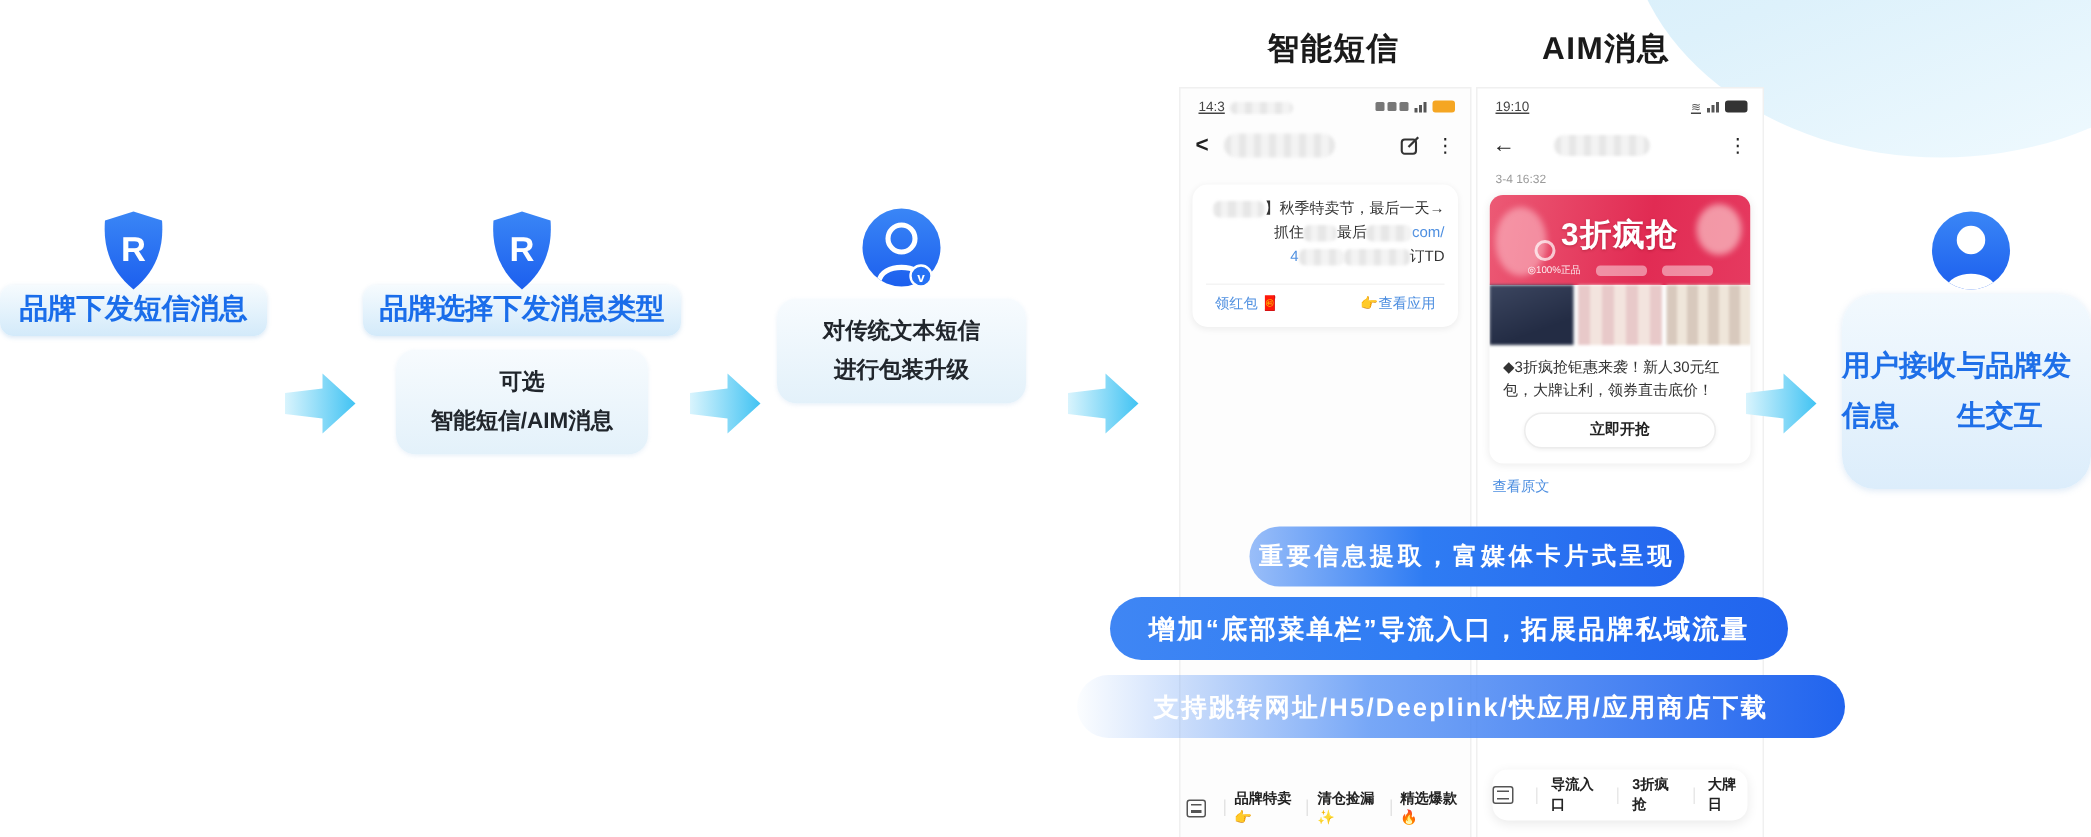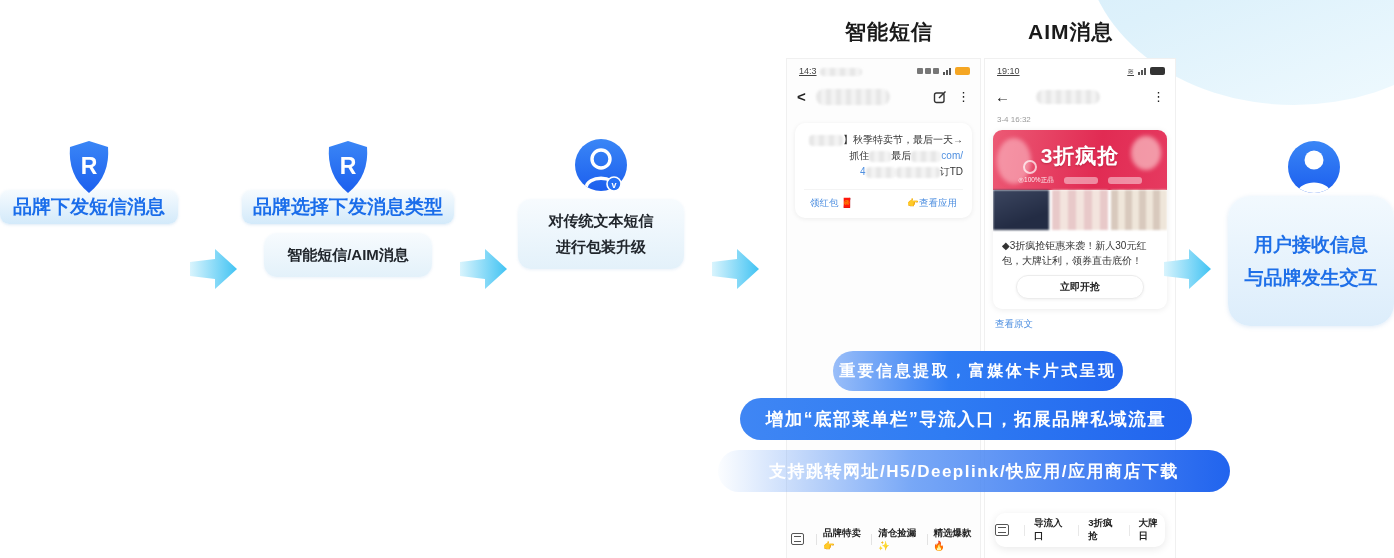--- a/index.html
+++ b/index.html
@@ -71,21 +71,21 @@
   .bb1{left:833px;top:351px;width:290px;height:40px;font-size:16px;letter-spacing:2.5px;
        background:linear-gradient(90deg,rgba(72,138,245,.55) 0%,#2f7cf3 40%,#2366ee 100%);}
   .bb2{left:740px;top:398px;width:452px;font-size:17.5px;letter-spacing:1.5px;
        background:linear-gradient(90deg,#3f86f4 0%,#2f7cf3 45%,#2164ee 100%);}
   .bb3{left:718px;top:450px;width:512px;font-size:17px;letter-spacing:1.5px;
        background:linear-gradient(90deg,rgba(226,240,253,.12) 0%,rgba(86,146,245,.8) 38%,#2164ee 100%);}
 
   
   .result-box{position:absolute;left:1228px;top:196px;width:166px;height:130px;border-radius:22px;z-index:2;
               background:linear-gradient(180deg,#f2f9fe 0%,#dcedfb 100%);box-shadow:0 1px 4px rgba(130,175,225,.25);
-              display:flex;flex-direction:column;align-items:center;justify-content:center;
+              display:flex;flex-direction:row;align-items:center;justify-content:center;
               color:#1e6fe8;font-size:19px;font-weight:bold;line-height:33px;}
   .col-header{position:absolute;top:18px;font-size:21px;font-weight:bold;color:#1a1a1a;letter-spacing:1px;z-index:2;}
   .wifi{font-size:8px;color:#555;}
   .sigbars{display:inline-flex;align-items:flex-end;gap:1px;margin:0 2px;}
   .sigbars i{width:2px;background:#555;display:inline-block;}
 </style>
 </head>
 <body>
 
 <div class="canvas">
@@ -125,20 +125,21 @@
           <linearGradient id="sg2" x1="0" y1="0" x2="0" y2="1">
             <stop offset="0" stop-color="#3a86f6"></stop>
             <stop offset="1" stop-color="#1c5fee"></stop>
           </linearGradient>
         </defs>
       <path d="M23 1 L42 7 C43.5 25 38 41 23 53 C8 41 2.5 25 4 7 Z" fill="url(#sg2)"></path>
       <text x="23" y="26" text-anchor="middle" dominant-baseline="central" fill="#fff" font-size="23" font-weight="bold" font-family="Liberation Sans, sans-serif">R</text>
     </svg>
     <div class="pill-title">品牌选择下发消息类型</div>
     <div class="desc-box" style="margin-left:22px;margin-right:22px;">
+      <div>可选</div>
       <div>智能短信/AIM消息</div>
     </div>
   </div>
 
   <svg class="arrow" style="left:458px;top:247px;" width="50" height="44" viewBox="0 0 50 44">
     <defs>
         <linearGradient id="ag2" x1="0" y1="0" x2="1" y2="0">
           <stop offset="0" stop-color="#d9f4fd"></stop>
           <stop offset="1" stop-color="#41c3f3"></stop>
         </linearGradient>

